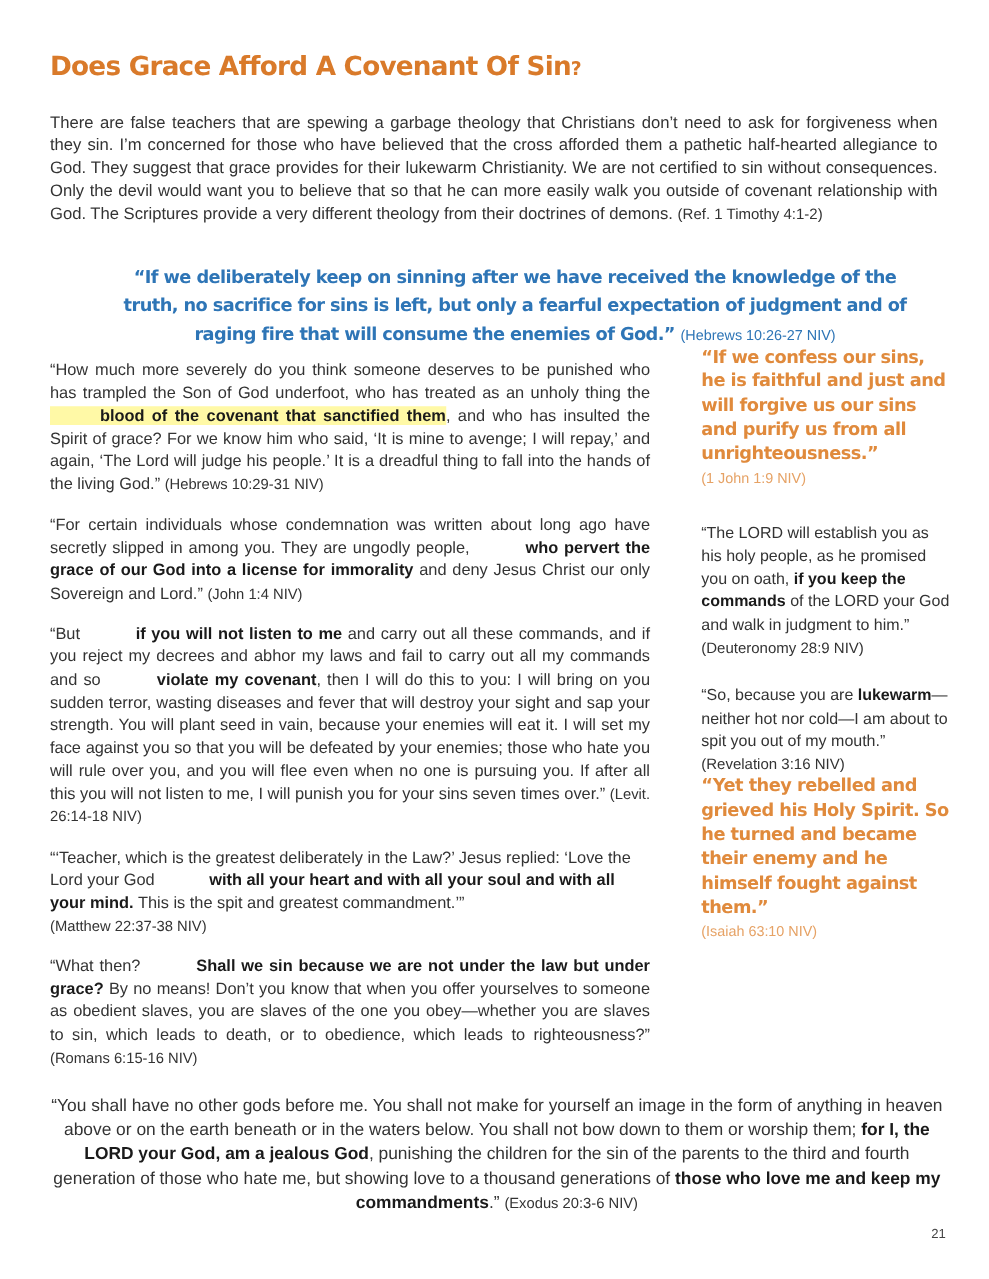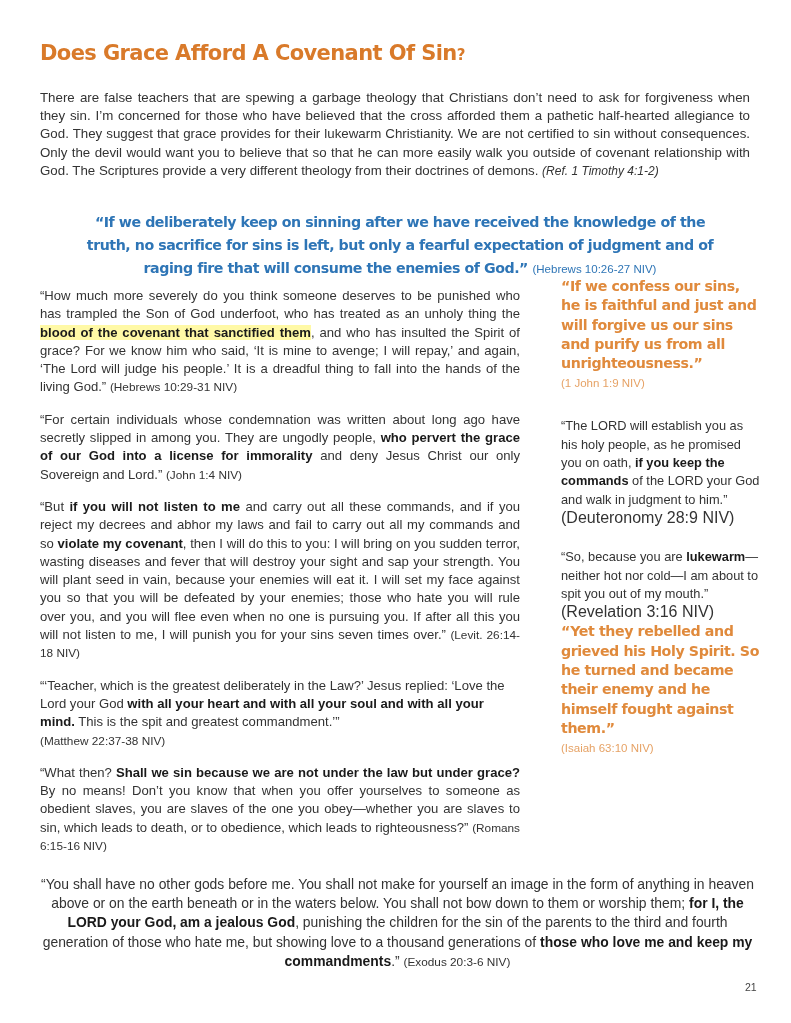--- a/index.html
+++ b/index.html
@@ -4,37 +4,37 @@
   <style>
     html, body { margin: 0; padding: 0; background: #ffffff; }
     body { width: 791px; height: 1023px; position: relative; overflow: hidden;
            font-family: "Liberation Sans", sans-serif; color: #333333; }
     .page { position: absolute; left: 0; top: 0; width: 791px; height: 735px; }
     .title { position: absolute; left: 40px; top: 41px; font-family: "DejaVu Sans", sans-serif;
              font-weight: bold; font-size: 21px; color: #D97A2A; letter-spacing: -0.6px; }
     .title .q { font-size: 15px; }
     .intro { position: absolute; left: 40px; top: 89px; width: 710px; font-size: 13.3px;
              line-height: 18.2px; text-align: justify; color: #333; }
-    .intro .ref { font-style: italic; font-size: 12px; }
-    .blue-quote { position: absolute; left: 80px; top: 211px; width: 640px; text-align: center;
+    .intro .ref { font-size: 12px; }
+    .blue-quote { position: absolute; left: 92px; top: 211px; width: 640px; text-align: center;
                   font-family: "DejaVu Sans", sans-serif; font-weight: bold; font-size: 14.2px; line-height: 23px;
                   color: #2E75B6; letter-spacing: -0.45px; }
     .blue-quote .ref { font-weight: normal; font-size: 11.5px; font-family: "Liberation Sans", sans-serif; letter-spacing: 0; }
     .left-col { position: absolute; left: 40px; top: 287px; width: 480px; }
     .verse { font-size: 13.1px; line-height: 18.3px; text-align: justify; margin: 0 0 14px 0; color: #333; }
-    .verse b { color: #1a1a1a; }
+    .verse b { color: #1a1a1a; padding-left: 40px; }
     .verse .ref { font-size: 11.8px; }
     .hl { background: #FFF9A6; }
     .right-col { position: absolute; left: 561px; top: 277px; width: 200px; }
     .orange-quote { font-family: "DejaVu Sans", sans-serif; font-weight: bold; font-size: 14.2px; line-height: 19.3px;
                     color: #E08A3C; letter-spacing: -0.4px; margin: 0; }
     .orange-ref { font-size: 11.5px; color: #E6A265; margin: 2px 0 0 0; line-height: 16px; }
     .side-verse { font-size: 12.8px; line-height: 18.3px; color: #333; margin: 0; }
     .side-verse b { color: #1a1a1a; }
-    .side-verse .ref { font-size: 16px; margin-top: 46px; }
+    .side-verse .ref { font-size: 12px; margin-top: 46px; }
     .bottom-quote { position: absolute; left: 40px; top: 875px; width: 715px; text-align: center;
                     font-size: 13.9px; line-height: 19.2px; color: #333; }
     .bottom-quote b { color: #1a1a1a; }
     .bottom-quote .ref { font-size: 11.8px; text-align: center; }
     .page-num { position: absolute; left: 745px; top: 981px; font-size: 10.5px; color: #444; }
   </style>
 </head>
 <body>
 
 <div class="page">

